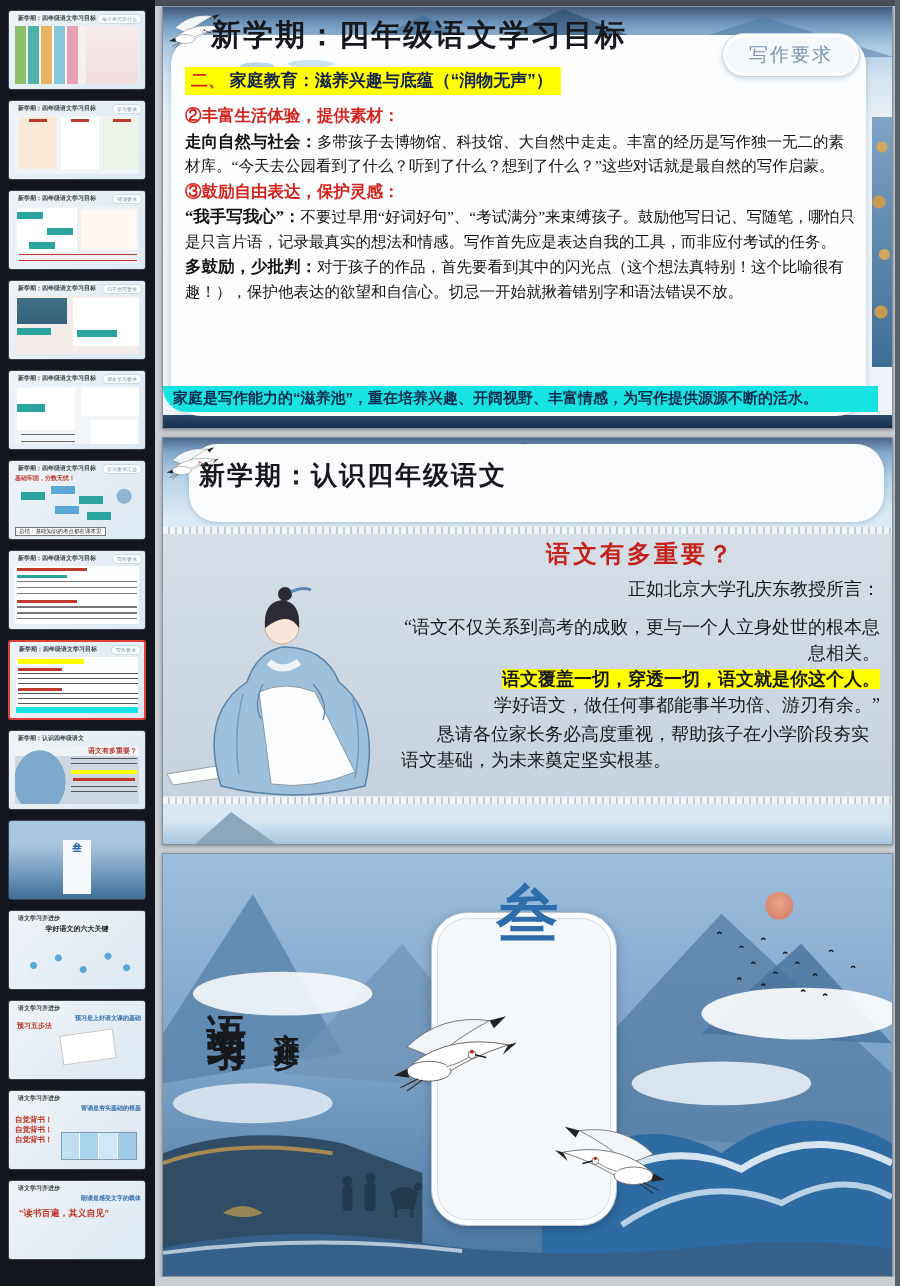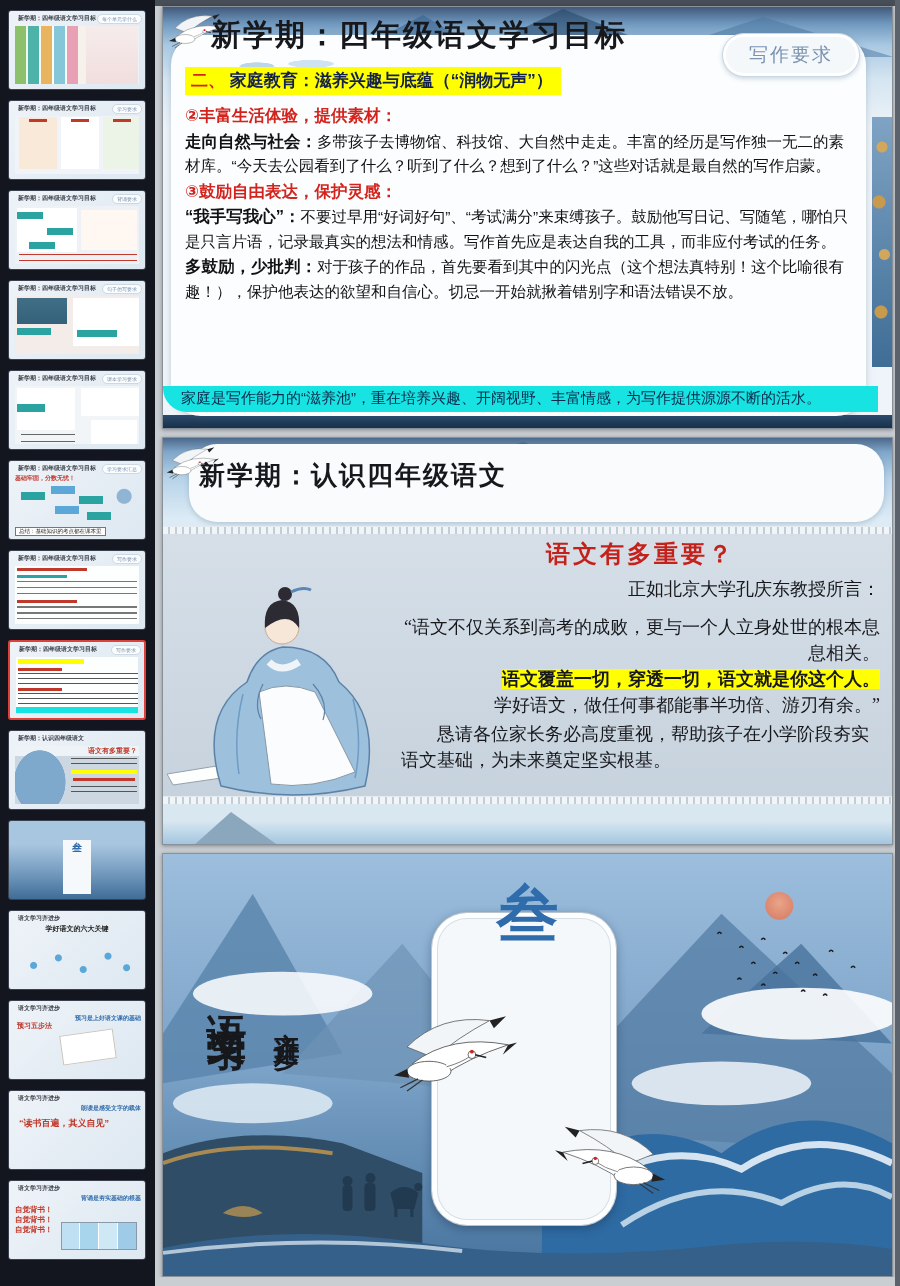--- a/index.html
+++ b/index.html
@@ -125,25 +125,25 @@
                font-size:30px;font-weight:bold;color:#17181c;letter-spacing:2px;}
   .cloud-orn{position:absolute;left:70px;top:52px;width:120px;height:12px;
     background:radial-gradient(ellipse 18px 4px at 20% 60%,#bcd6e8 90%,transparent),
                radial-gradient(ellipse 24px 4px at 65% 40%,#cfe2ef 90%,transparent);}
   .badge-pill{position:absolute;right:32px;top:26px;padding:8px 26px;background:#f4f8fb;border:1.5px solid #c9d7e2;
               border-radius:22px;color:#7b93b0;font-size:19px;letter-spacing:2px;box-shadow:0 2px 4px rgba(120,150,180,.35), inset 0 0 0 3px #fff;}
   .s1-headline{position:absolute;left:22px;top:60px;background:#ffff00;padding:2px 8px 3px 6px;
                font-size:17px;font-weight:bold;color:#13214d;}
   .s1-headline .num{color:#d3231c;}
   .s1-body{position:absolute;left:22px;right:34px;top:96px;font-size:15.5px;line-height:1.56;color:#121212;}
-  .s1-body p{margin:0;}
+  .s1-body p{margin:0;font-family:Liberation Serif, serif;}
   .s1-body .sec{color:#d3231c;font-weight:bold;font-size:16.5px;}
   .s1-body .lead{font-weight:bold;font-size:16.5px;}
   .s1-footer{position:absolute;left:0px;right:14px;bottom:16px;background:#17e3e3;color:#0b2b4d;
-             font-weight:normal;font-size:15px;padding:3px 6px 4px 18px;border-radius:0 0 0 24px;}
+             font-weight:bold;font-size:15px;padding:3px 6px 4px 10px;border-radius:0 0 0 24px;}
 
   
   .s2-sky{position:absolute;left:0;right:0;top:0;height:90px;background:linear-gradient(180deg,#4c688a 0,#7fa6c9 14px,#b6d2e8 40px,#dcebf5 80px);}
   .s2-panel{position:absolute;left:26px;right:8px;top:6px;height:78px;background:#f9fbfd;border-radius:28px;
             box-shadow:0 2px 5px rgba(60,90,120,.25);}
   .s2-title{position:absolute;left:36px;top:20px;font-family:"Liberation Serif","DejaVu Serif",serif;
             font-size:26px;font-weight:bold;color:#17181c;letter-spacing:2px;}
   .lace{position:absolute;left:0;right:0;height:8px;border-top:1px solid #e3eaf0;border-bottom:1px solid #dde4ea;
         background:repeating-linear-gradient(90deg,#f2f5f8 0 5px,#c2cdd8 5px 7px);}
   .lace.top{top:88px;} .lace.bottom{top:358px;}
@@ -267,34 +267,34 @@
 
   </div>
       <div class="thumb kind-preview">
     <div class="t-title">语文学习齐进步</div>
 
     <div class="t-deco"></div>
     <div class="t-headline">预习是上好语文课的基础</div>
     <div class="t-sub">预习五步法</div>
 
   </div>
+      <div class="thumb kind-recite">
+    <div class="t-title">语文学习齐进步</div>
+
+    <div class="t-deco"></div>
+    <div class="t-headline">背诵是夯实基础的根基</div>
+    <div class="t-sub">自觉背书！ 自觉背书！ 自觉背书！</div>
+
+  </div>
       <div class="thumb kind-reading">
     <div class="t-title">语文学习齐进步</div>
 
     <div class="t-deco"></div>
     <div class="t-headline">朗读是感受文字的载体</div>
     <div class="t-sub">“读书百遍，其义自见”</div>
-
-  </div>
-      <div class="thumb kind-recite">
-    <div class="t-title">语文学习齐进步</div>
-
-    <div class="t-deco"></div>
-    <div class="t-headline">背诵是夯实基础的根基</div>
-    <div class="t-sub">自觉背书！ 自觉背书！ 自觉背书！</div>
 
   </div>
     </div>
 </div>
 
 <div id="main">
   <div class="top-strip"></div>
 
   <div class="slide" id="slide1">
     <div class="s1-sky"></div>

